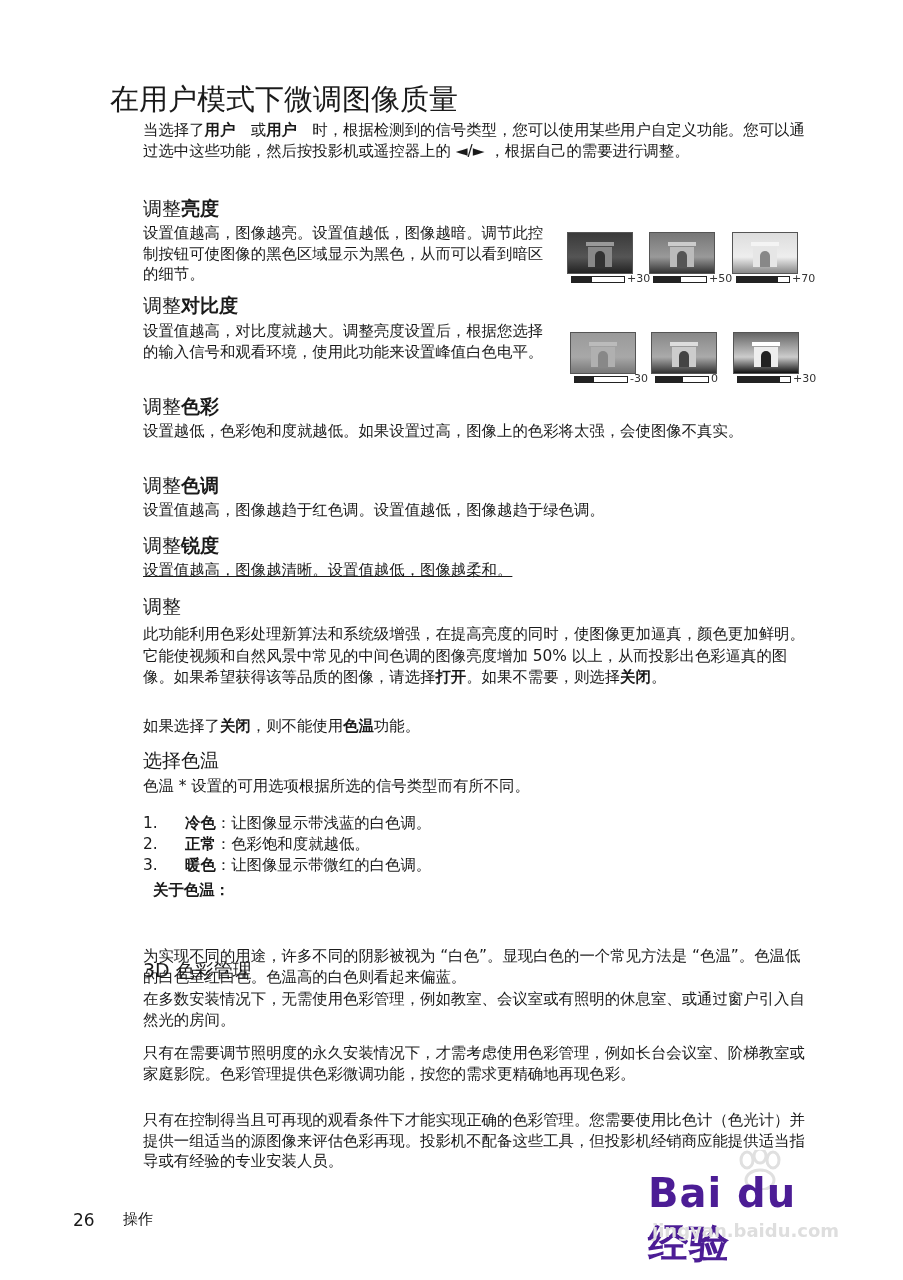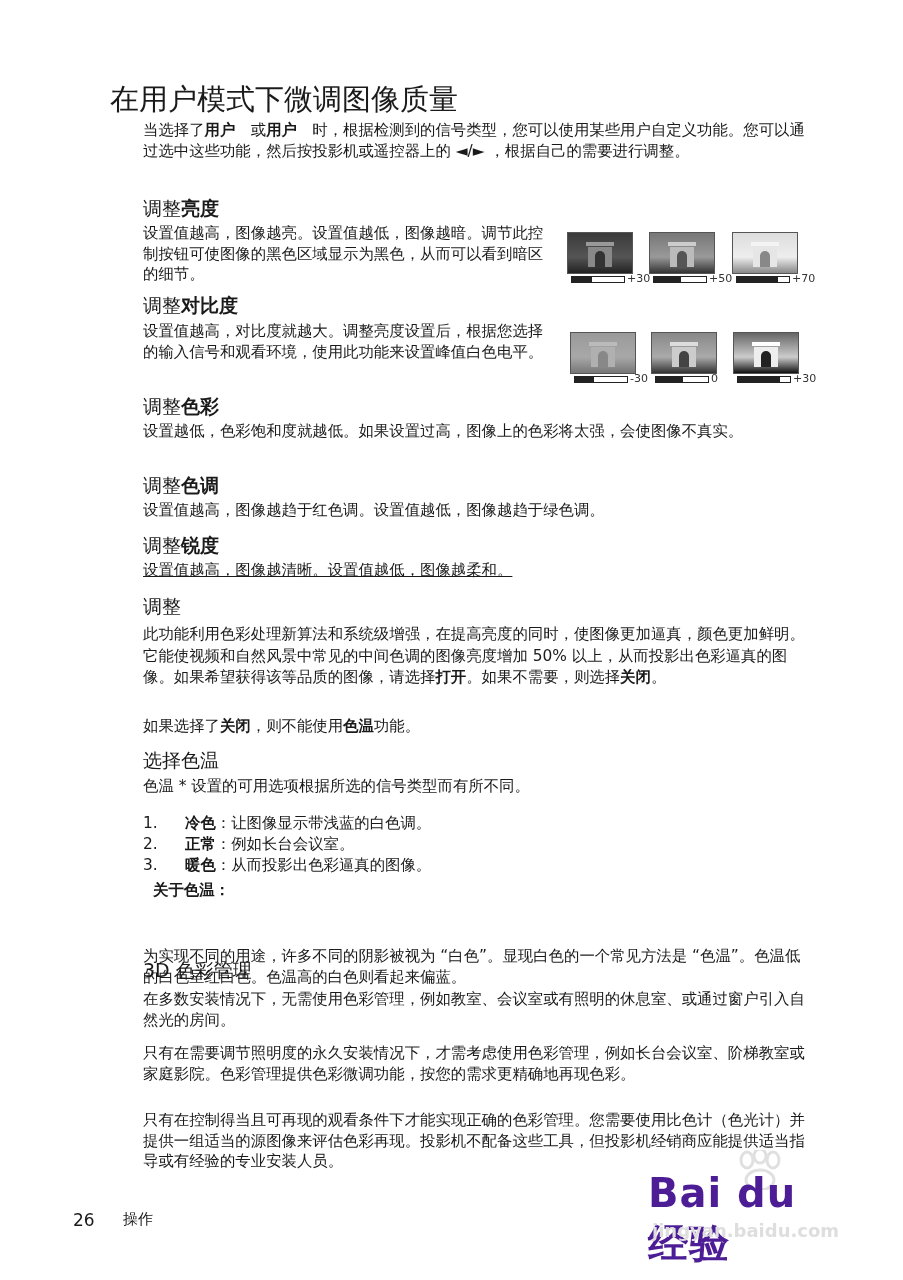--- a/index.html
+++ b/index.html
@@ -147,24 +147,24 @@
   <span>如果选择了</span><b>关闭</b><span>，则不能使用</span><b>色温</b><span>功能。</span>
 </div>
 
 <div class="heading" style="top:748px;">选择色温</div>
 <div class="para" style="top:776px;">色温 * 设置的可用选项根据所选的信号类型而有所不同。</div>
 
 <div class="list-item" style="top:813px;">
   <span class="list-num">1.</span><b>冷色</b><span>：让图像显示带浅蓝的白色调。</span>
 </div>
 <div class="list-item" style="top:834px;">
-  <span class="list-num">2.</span><b>正常</b><span>：例如长台会议室。</span>
+  <span class="list-num">2.</span><b>正常</b><span>：色彩饱和度就越低。</span>
 </div>
 <div class="list-item" style="top:855px;">
-  <span class="list-num">3.</span><b>暖色</b><span>：从而投影出色彩逼真的图像。</span>
+  <span class="list-num">3.</span><b>暖色</b><span>：让图像显示带微红的白色调。</span>
 </div>
 
 <div class="list-item" style="top:880px; left:153px;">
   <b>关于色温：</b>
 </div>
 <div class="para" style="top:946px;">为实现不同的用途，许多不同的阴影被视为 “白色”。显现白色的一个常见方法是 “色温”。色温低的白色呈红白色。色温高的白色则看起来偏蓝。</div>
 
 <div class="heading" style="top:958px;">3D 色彩管理</div>
 <div class="para" style="top:989px;">在多数安装情况下，无需使用色彩管理，例如教室、会议室或有照明的休息室、或通过窗户引入自然光的房间。</div>
 <div class="para" style="top:1043px;">只有在需要调节照明度的永久安装情况下，才需考虑使用色彩管理，例如长台会议室、阶梯教室或家庭影院。色彩管理提供色彩微调功能，按您的需求更精确地再现色彩。</div>

